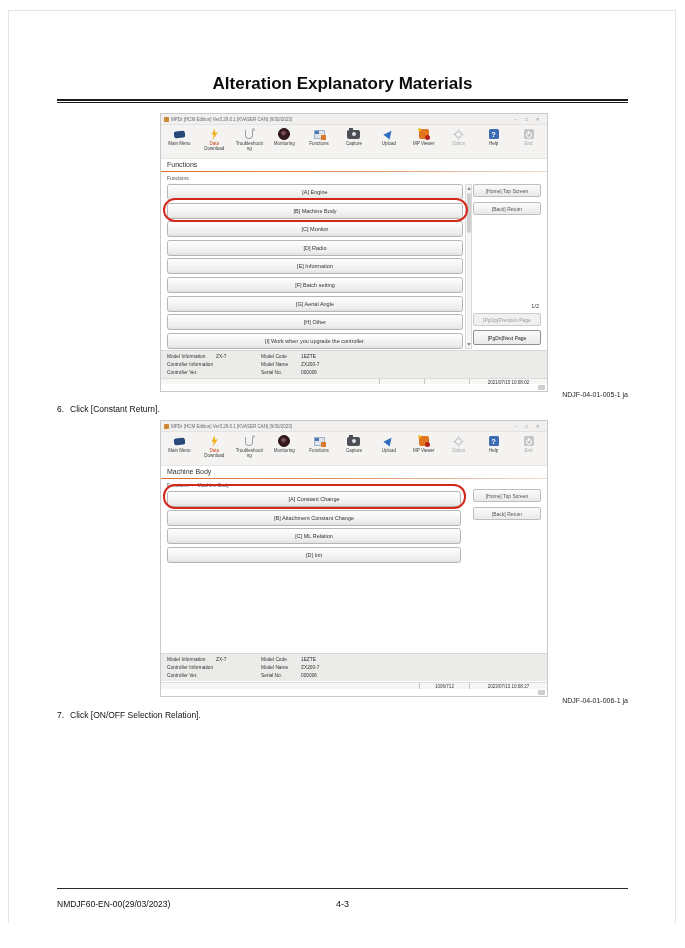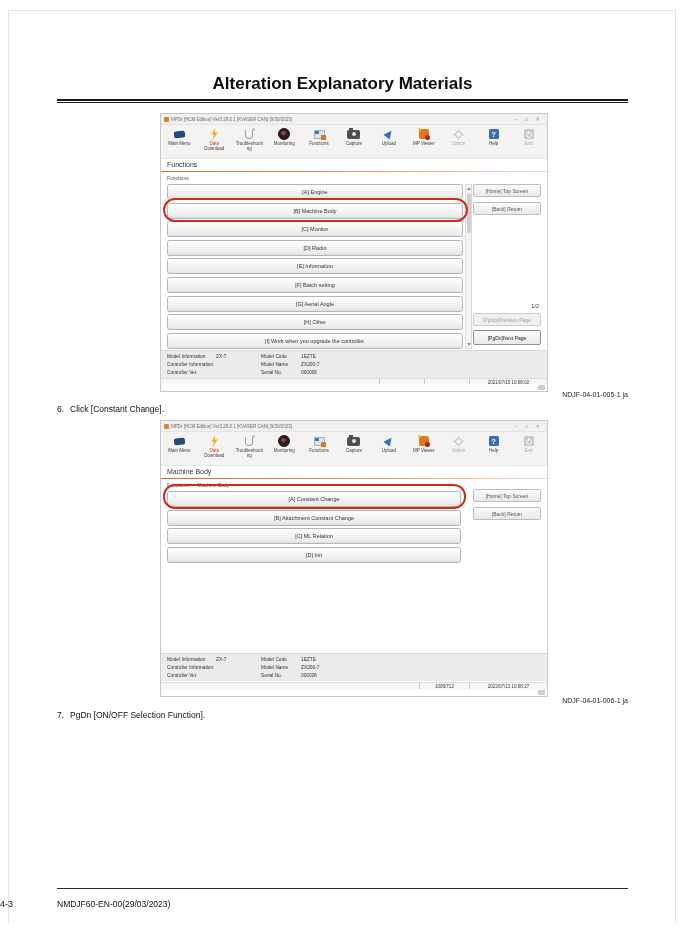--- a/index.html
+++ b/index.html
@@ -11,21 +11,21 @@
   
   .doc-title { position:absolute; left:0; right:0; top:74px; text-align:center; font-size:17px; font-weight:bold; color:#0c0c0c; }
   .double-rule { position:absolute; left:57px; width:571px; top:99px; height:4px; border-top:2px solid #1b1b1b; border-bottom:1px solid #1b1b1b; }
   .caption { position:absolute; left:57px; width:571px; text-align:right; font-size:7px; color:#1f1f1f; }
   .cap1 { top:391px; } .cap2 { top:697px; }
   .step { position:absolute; left:57px; font-size:8.5px; color:#111; display:flex; }
   .step .num { width:13px; }
   .step6 { top:404px; } .step7 { top:710px; }
   .footer-rule { position:absolute; left:57px; width:571px; top:888px; border-top:1px solid #2a2a2a; }
   .footer-left { position:absolute; left:57px; top:899px; font-size:8.5px; color:#111; }
-  .footer-page { position:absolute; left:0; right:0; top:899px; text-align:left; font-size:9px; color:#111; }
+  .footer-page { position:absolute; left:0; right:0; top:899px; text-align:center; font-size:9px; color:#111; }
 
   
   .shot { position:absolute; left:160px; width:388px; background:#fff; border:1px solid #c9c9c9; overflow:hidden; }
   .shot1 { top:113px; height:279px; }
   .shot2 { top:420px; height:277px; }
 
   .titlebar { position:absolute; left:0; top:0; right:0; height:11px; background:#f1f0ef; border-bottom:1px solid #e4e3e2; display:flex; align-items:center; padding:0 4px 0 3px; }
   .app-ico { width:5px; height:5px; background:#d0872f; border-radius:1px; margin-right:2px; flex:none; }
   .wtitle { flex:1; font-size:4.5px; color:#6b6b6b; white-space:nowrap; overflow:hidden; }
   .wctrl { font-size:5px; color:#9a9a9a; width:11px; text-align:center; }
@@ -261,21 +261,21 @@
     </div>
     <div class="bstrip">
       <span class="grip"></span>
     </div>
   </div>
 
   <div class="caption cap1">NDJF-04-01-005-1 ja</div>
 
   <div class="step step6">
     <span class="num">6.</span>
-    <span>Click [Constant Change].</span>
+    <span>Click [Constant Return].</span>
   </div>
 
   <div class="shot shot2">
     <div class="titlebar">
       <span class="app-ico"></span>
       <span class="wtitle">MPDr [HCM Edition] Ver3.29.0.1 [KVASER CAN] [9/30/2023]</span>
       <span class="wctrl">–</span>
       <span class="wctrl">□</span>
       <span class="wctrl">✕</span>
     </div>
@@ -394,19 +394,19 @@
     </div>
     <div class="bstrip">
       <span class="grip"></span>
     </div>
   </div>
 
   <div class="caption cap2">NDJF-04-01-006-1 ja</div>
 
   <div class="step step7">
     <span class="num">7.</span>
-    <span>PgDn [ON/OFF Selection Function].</span>
+    <span>Click [ON/OFF Selection Relation].</span>
   </div>
 
   <div class="footer-rule"></div>
   <div class="footer-left">NMDJF60-EN-00(29/03/2023)</div>
   <div class="footer-page">4-3</div>
 </div>
 
 </body></html>

